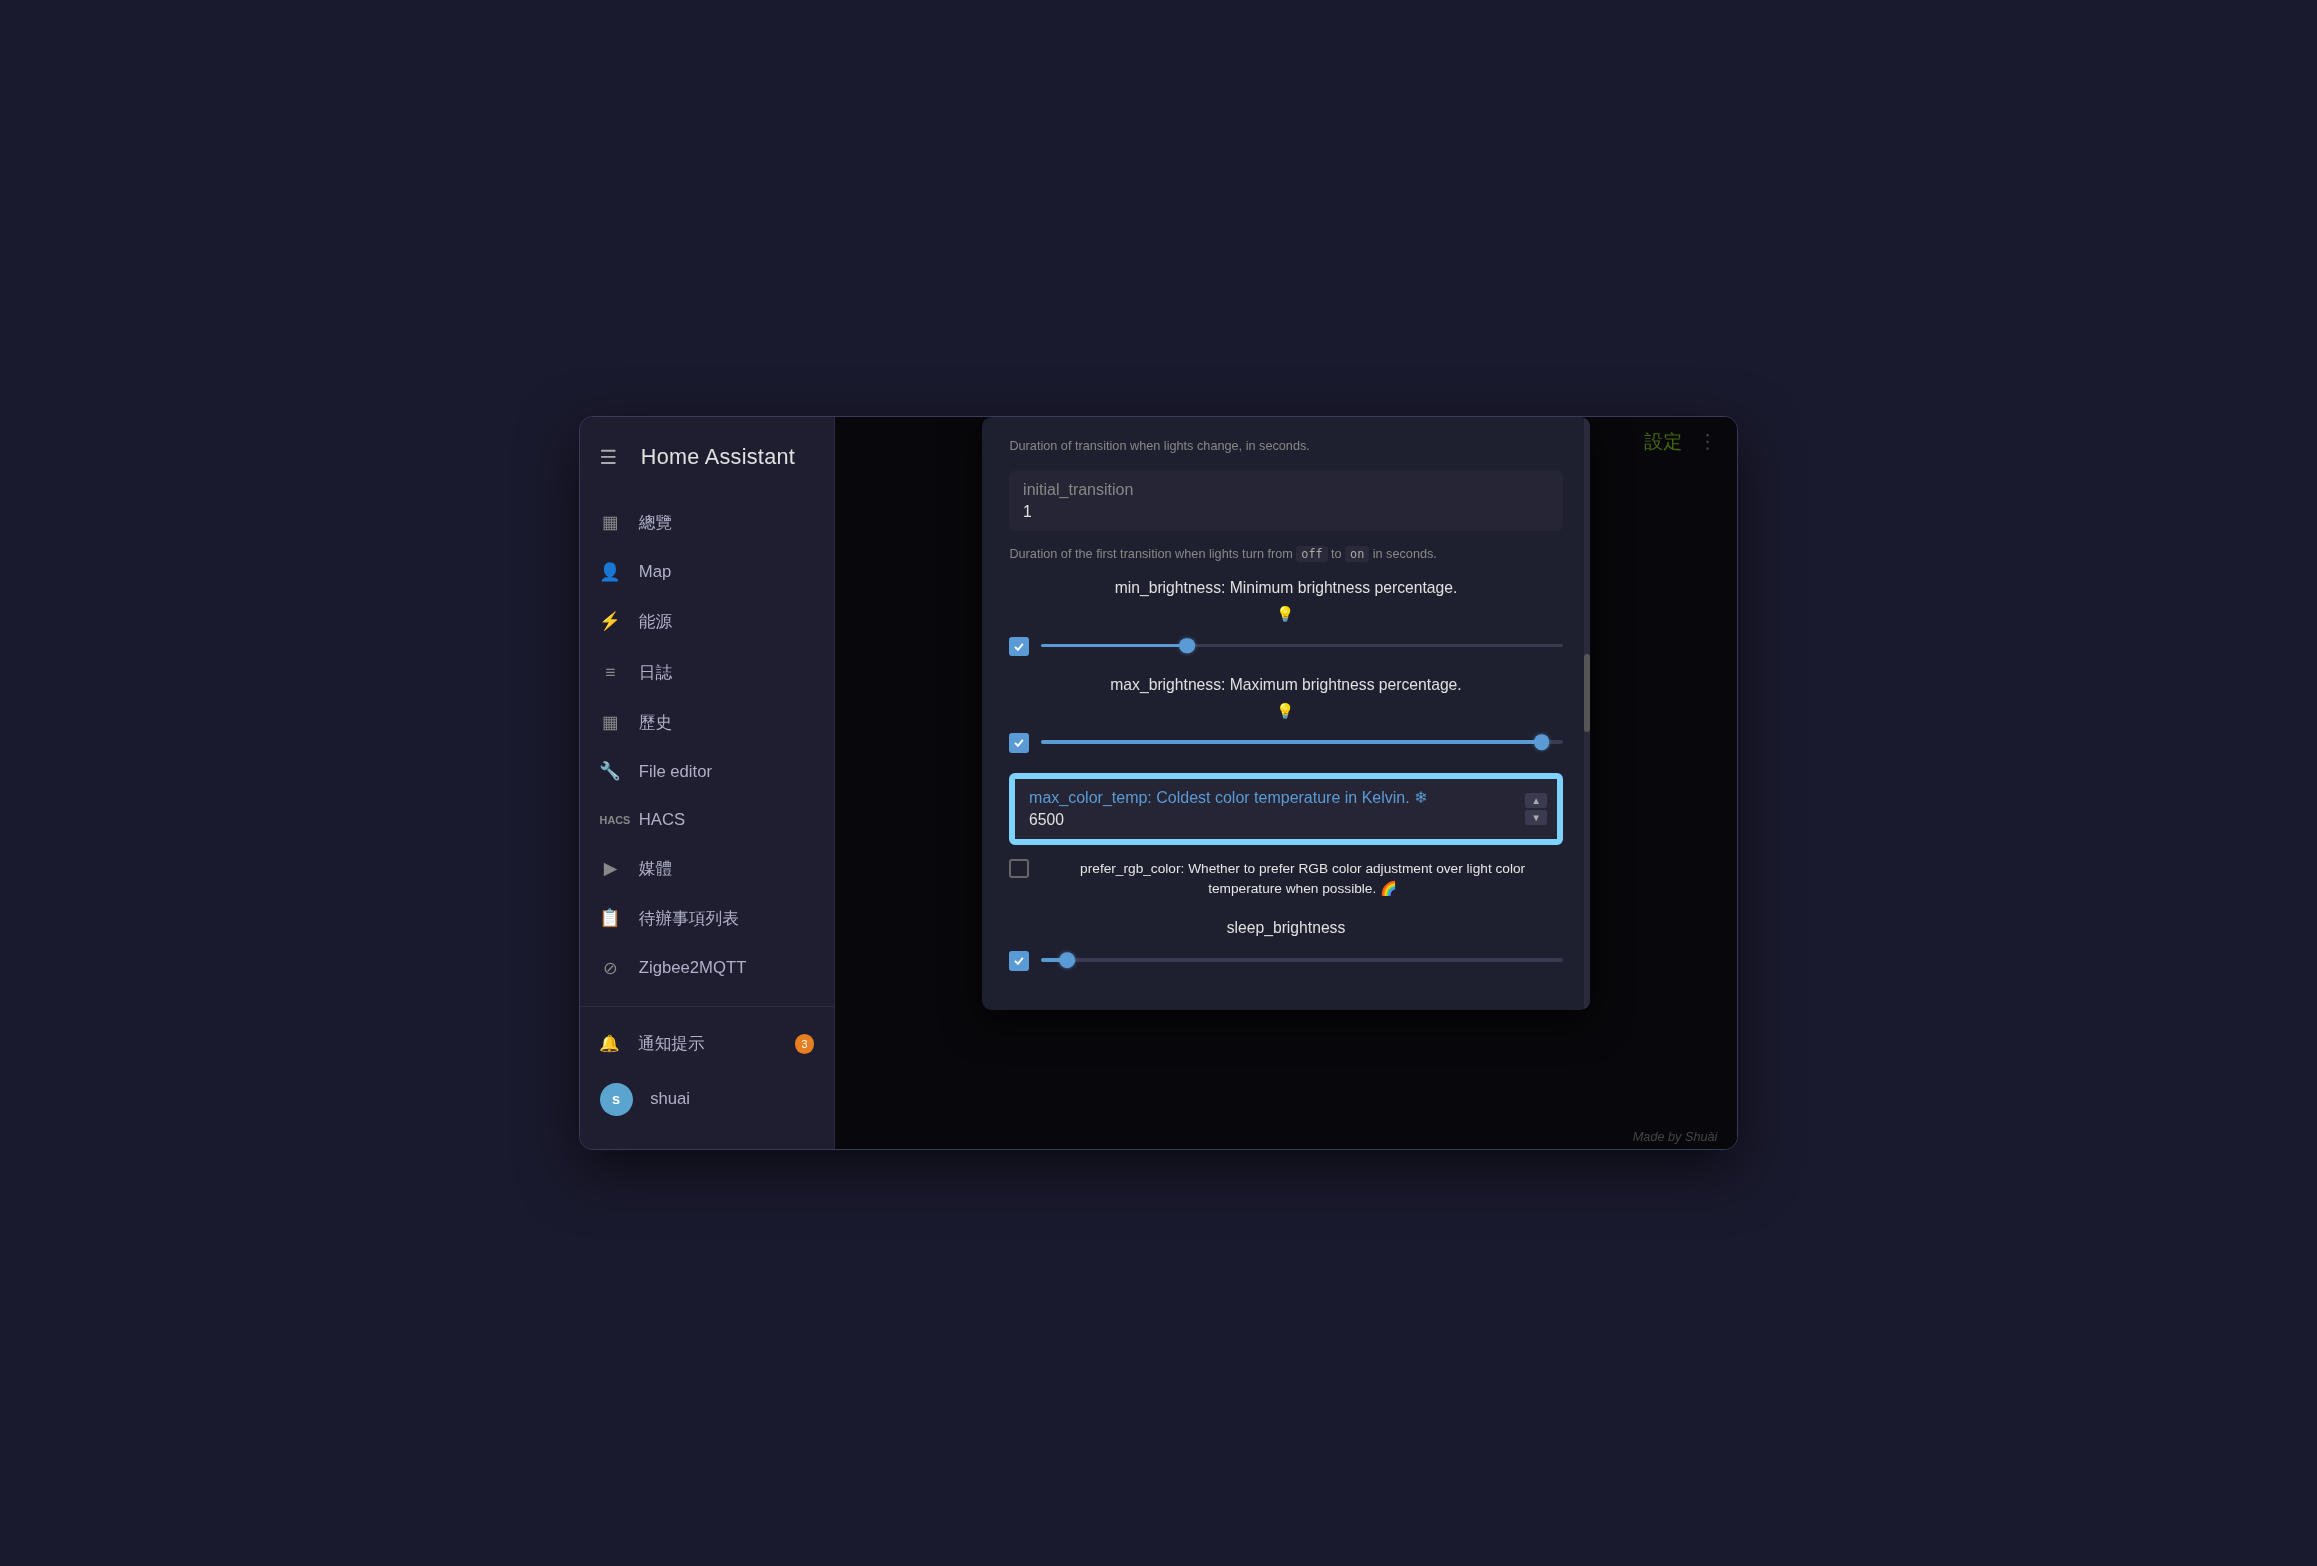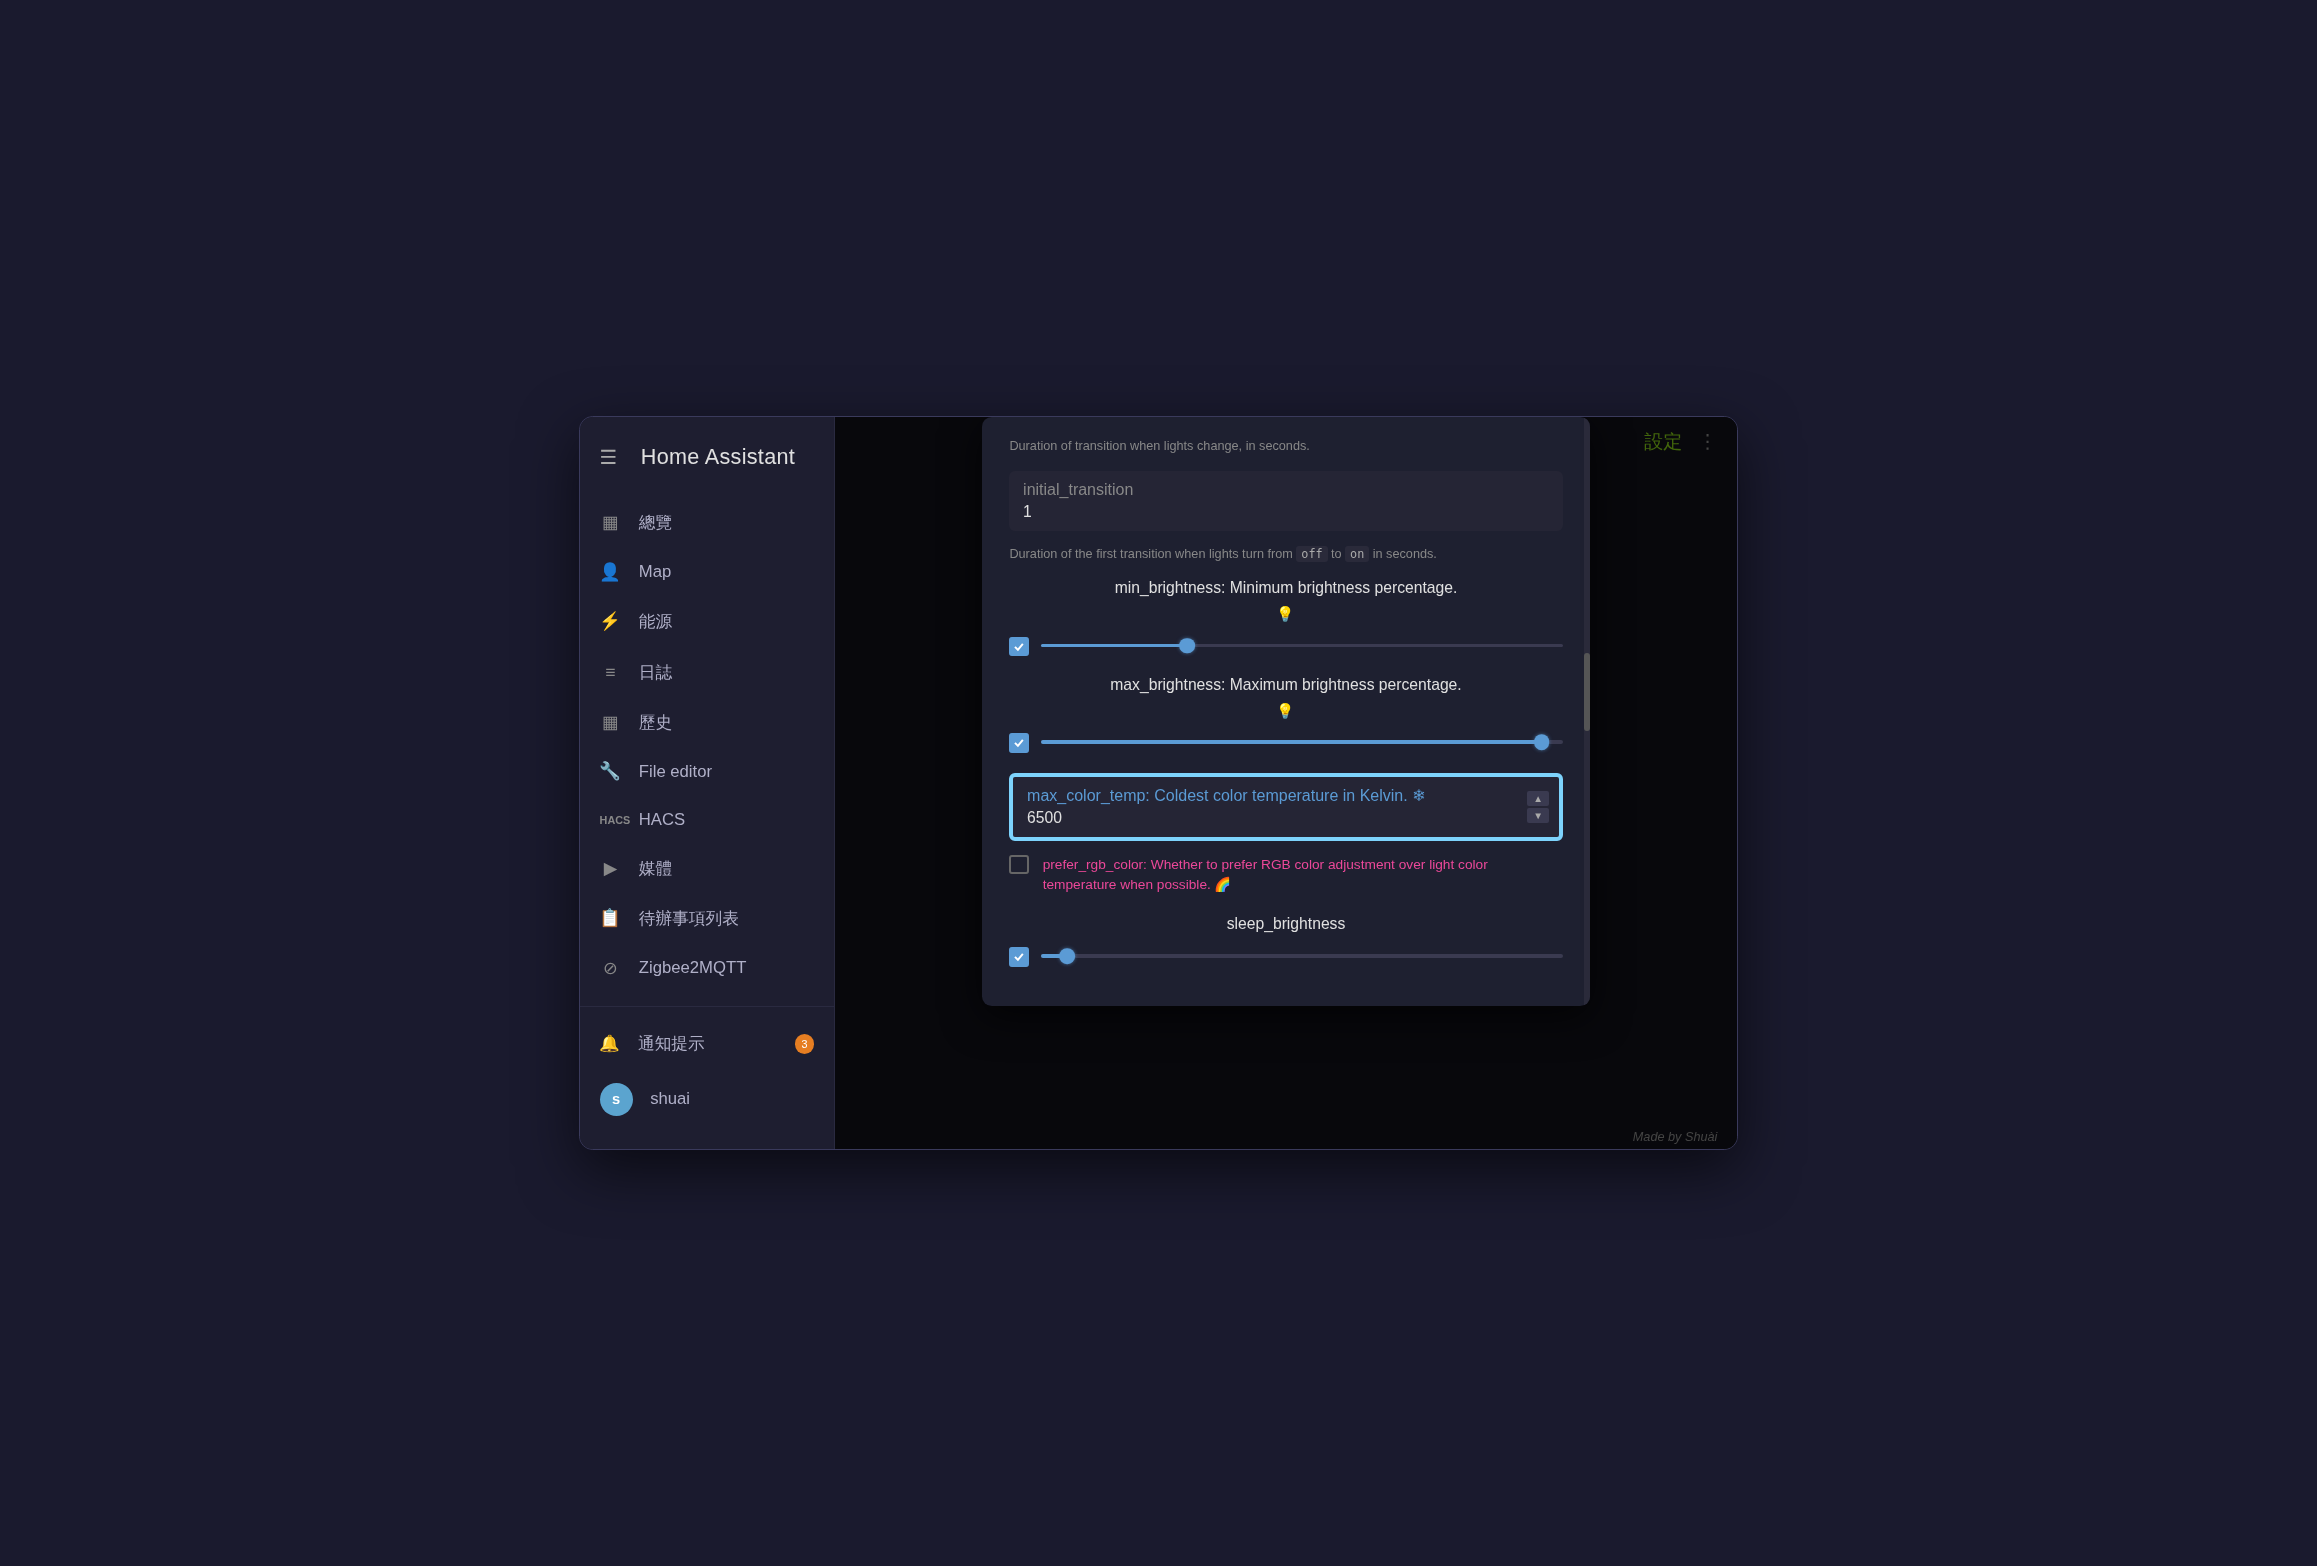--- a/index.html
+++ b/index.html
@@ -208,21 +208,21 @@
     .input-label {
       font-size: 16px;
       color: #888;
       margin-bottom: 3.9px;
     }
     .input-value {
       color: #e0e0e0;
       font-size: 15.7px;
     }
     .input-focused {
-      border: 4px solid #7dd3fc;
+      border: 6px solid #7dd3fc;
     }
     .input-spinner {
       position: absolute;
       right: 9.8px;
       top: 50%;
       transform: translateY(-50%);
       display: flex;
       flex-direction: column;
       gap: 2px;
     }
@@ -300,23 +300,24 @@
       box-shadow: 0 0 3.9px rgba(91,155,213,0.6);
     }
     
     .checkbox-label-row {
       display: flex;
       align-items: flex-start;
       gap: 13.7px;
       margin-bottom: 19.6px;
     }
     .checkbox-label-text {
-      color: #ec4899;
+      color: #e5e5e5;
       font-size: 13.7px;
       line-height: 1.5;
+      text-align: center;
     }
     
     .dialog-scrollbar {
       width: 5.9px;
       background: #2a2a3a;
       position: absolute;
       right: 0;
       top: 0;
       bottom: 0;
     }

